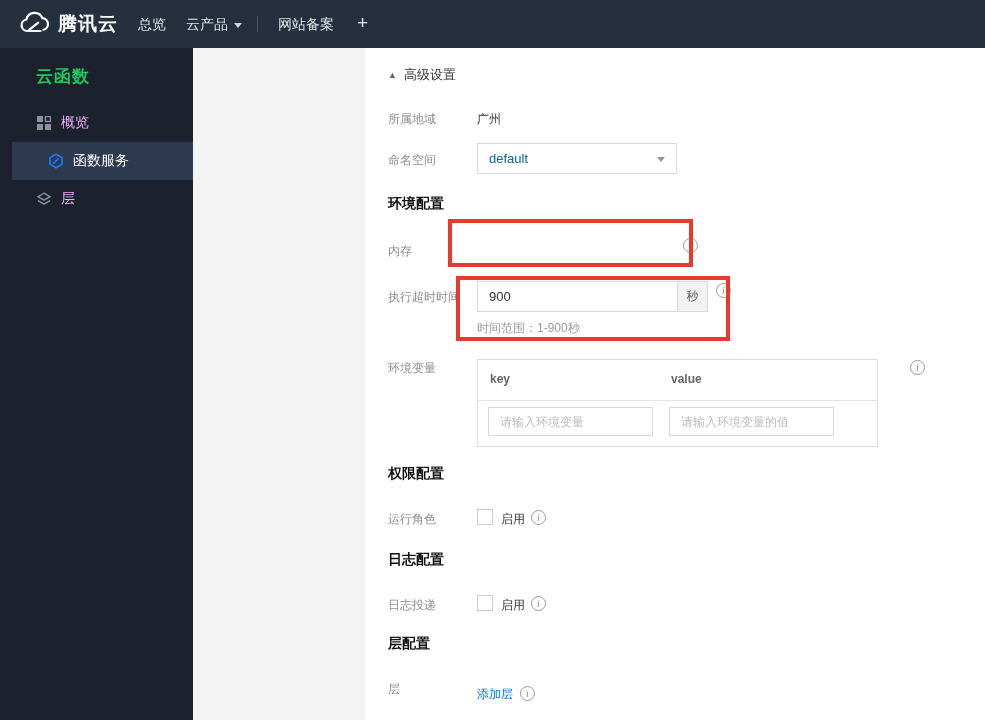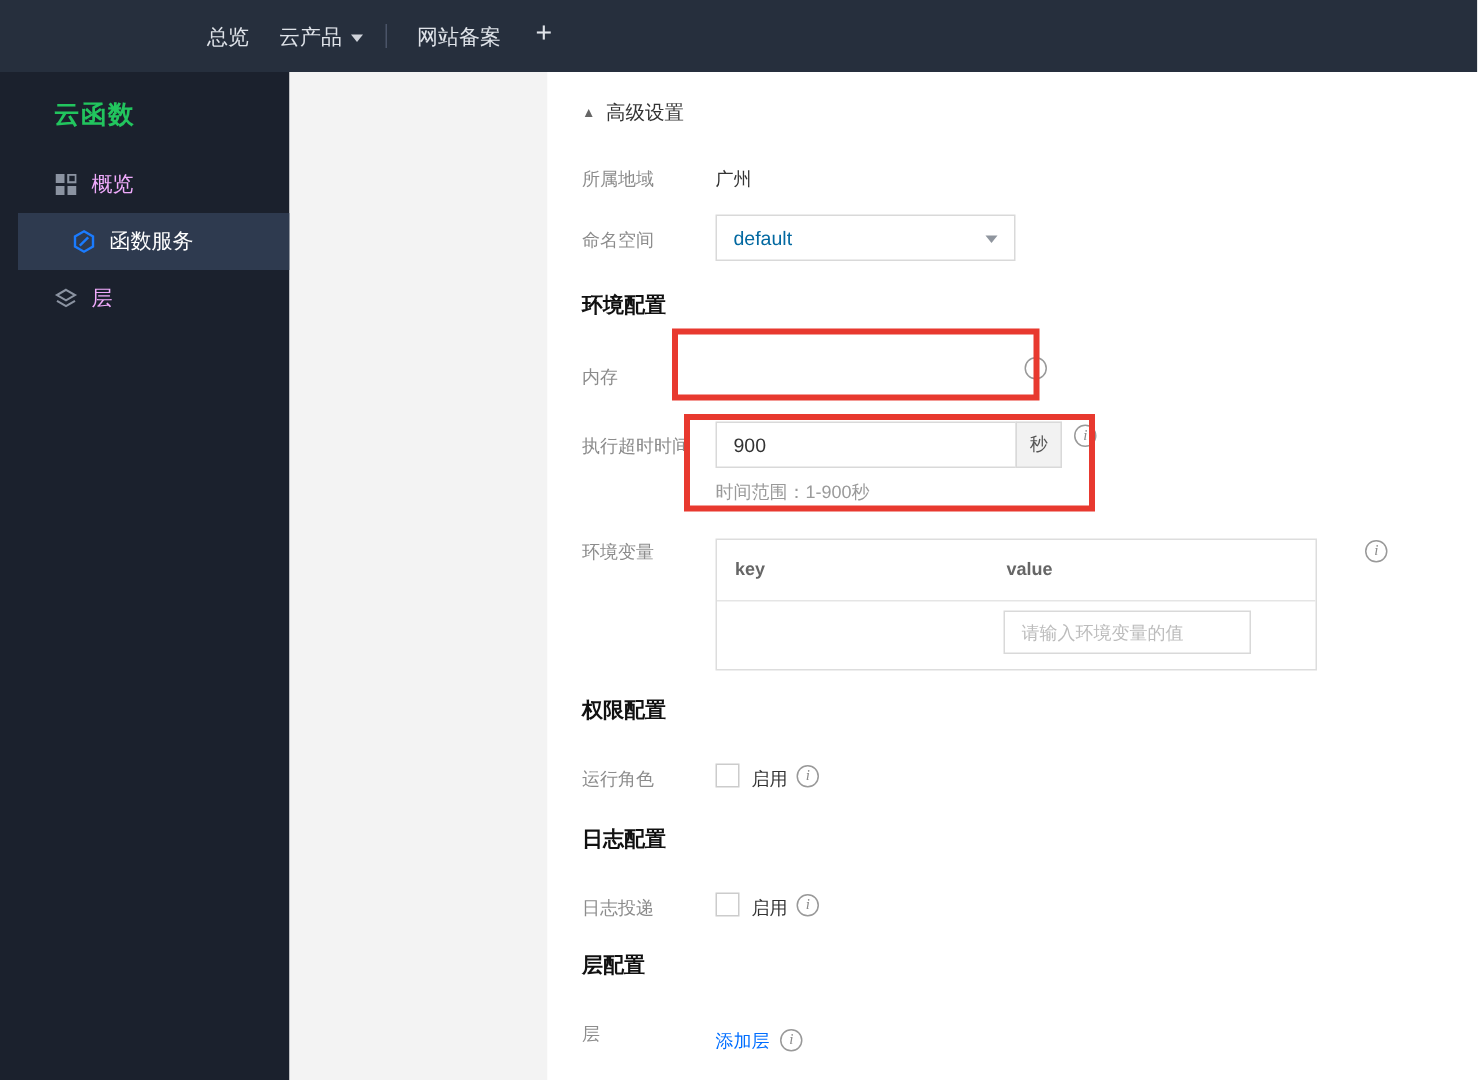--- a/index.html
+++ b/index.html
@@ -49,20 +49,30 @@
 
   
   .redbox{position:absolute;border:4px solid #e8392f;pointer-events:none;z-index:20;}
 </style>
 </head>
 <body>
 
 <div class="page">
 
   <div class="topbar">
+    <div class="brand">
+      <span style="display:inline-flex;">
+        <svg width="32" height="28" viewBox="0 0 34 30">
+          <path d="M10 22.5 a6.2 6.2 0 0 1 -1.2 -12.3 A9 9 0 0 1 26 8.8 a6.3 6.3 0 0 1 1.2 12.4" fill="none" stroke="#ffffff" stroke-width="2.4" stroke-linecap="round"></path>
+          <path d="M11.5 21.5 L21.5 13.5" stroke="#ffffff" stroke-width="2.4" stroke-linecap="round"></path>
+          <path d="M10 22.5 L24 22.5" stroke="#ffffff" stroke-width="2.4" stroke-linecap="round"></path>
+        </svg>
+      </span>
+      <span class="brand-text">腾讯云</span>
+    </div>
     <div class="nav-item" style="left:138px;">总览</div>
     <div class="nav-item" style="left:186px;"><span>云产品</span><span class="nav-caret"></span></div>
     <div class="nav-divider"></div>
     <div class="nav-item" style="left:278px;">网站备案</div>
     <div class="nav-plus">+</div>
   </div>
 
   <div class="sidebar">
     <div class="sidebar-title">云函数</div>
 
@@ -125,20 +135,21 @@
     <input class="tinput" style="left: 112px; top: 233px; width: 201px;" value="900">
     <div class="addon" style="left:312px;top:233px;">秒</div>
     <div class="info" style="left:351px;top:235px;">i</div>
     <div class="hint" style="left:112px;top:272px;text-align:right;">时间范围：1-900秒</div>
 
     <div class="flabel" style="top:312px;">环境变量</div>
     <div class="envbox">
       <div class="envhdr" style="left:12px;">key</div>
       <div class="envhdr" style="left:193px;">value</div>
       <div class="envdiv"></div>
+      <input class="tinput" style="left: 10px; top: 47px; width: 165px; height: 29px; font-size: 12px;" placeholder="请输入环境变量">
       <input class="tinput" style="left: 191px; top: 47px; width: 165px; height: 29px; font-size: 12px;" placeholder="请输入环境变量的值">
     </div>
     <div class="info" style="left:545px;top:312px;">i</div>
 
     <div class="heading" style="top:417px;">权限配置</div>
     <div class="flabel" style="top:463px;">运行角色</div>
     <div class="checkbox" style="left:112px;top:461px;"></div>
     <div class="cbl" style="left:136px;top:463px;">启用</div>
     <div class="info" style="left:166px;top:462px;">i</div>
 

